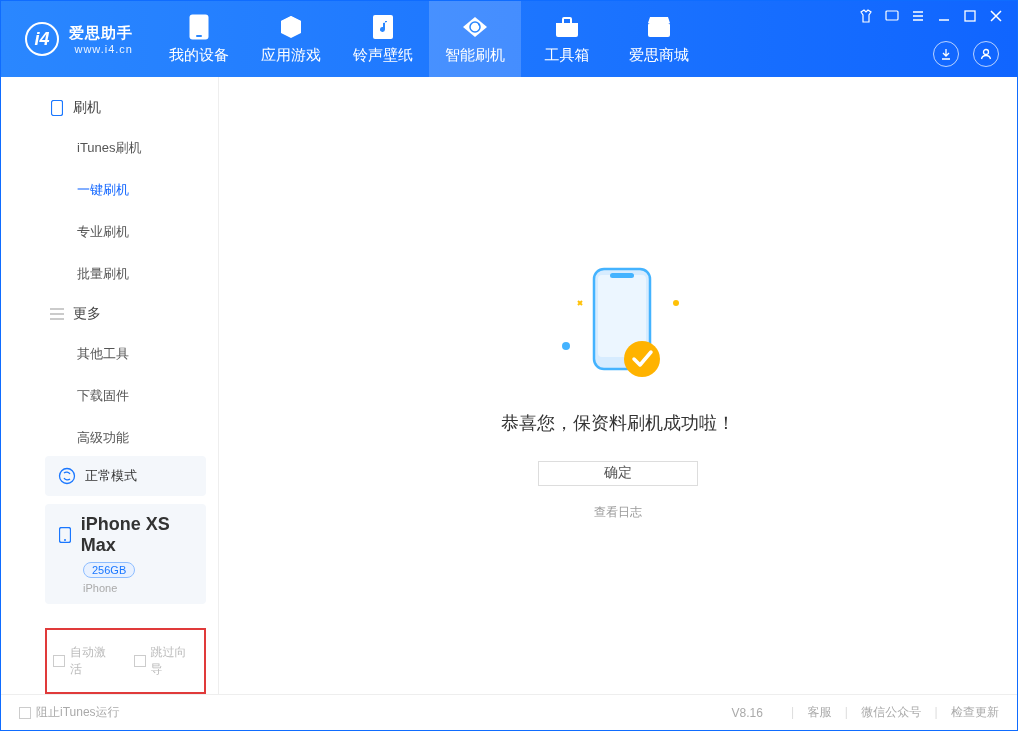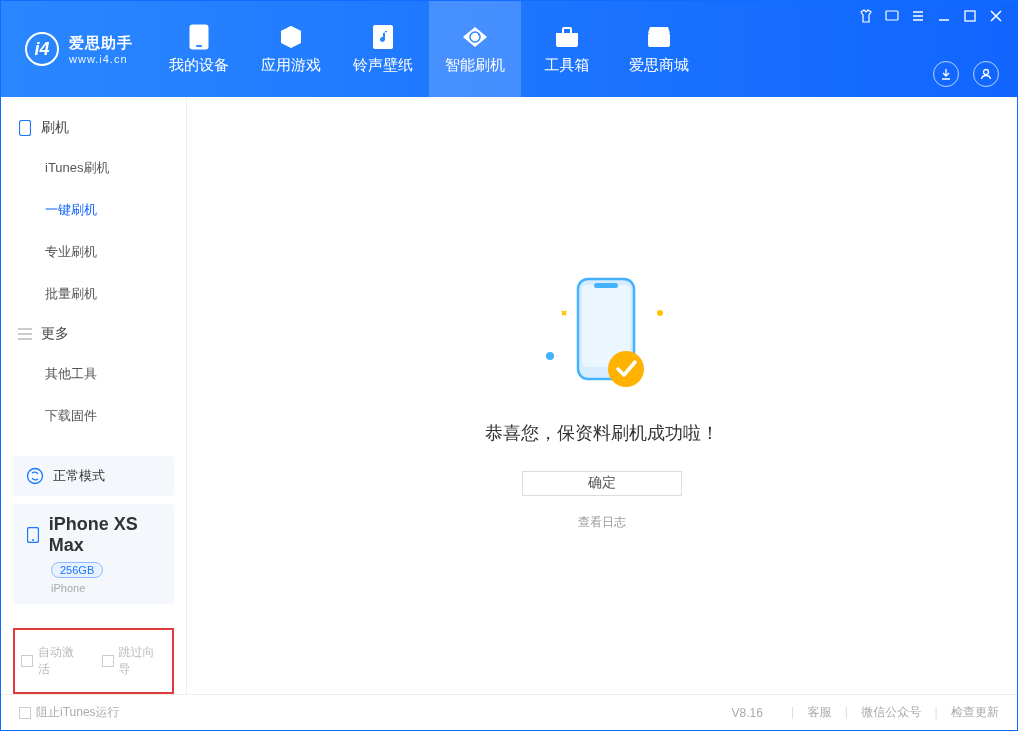--- a/index.html
+++ b/index.html
@@ -1,40 +1,40 @@
 <!DOCTYPE html>
 <html><head>
 <meta charset="utf-8">
 <style>
 * { box-sizing: border-box; margin: 0; padding: 0; font-family: "Microsoft YaHei", "PingFang SC", sans-serif; }
 body { background: #f0f0f0; display: flex; justify-content: center; align-items: center; min-height: 100vh; }
 .window { width: 1018px; height: 731px; background: #fff; border: 1px solid #0f6cff; display: flex; flex-direction: column; position: relative; }
 
 
-.header { height: 96px; background: linear-gradient(to right, #2a87ff, #1065ff); display: flex; align-items: center; color: #fff; position: relative; }
+.header { height: 76px; background: linear-gradient(to right, #2a87ff, #1065ff); display: flex; align-items: center; color: #fff; position: relative; text-align: right; }
 .logo-area { display: flex; align-items: center; padding: 0 20px 0 24px; }
 .logo-icon { width: 34px; height: 34px; border: 2.5px solid #fff; border-radius: 50%; display: flex; align-items: center; justify-content: center; font-weight: bold; font-size: 18px; font-style: italic; }
 .logo-text { margin-left: 10px; }
 .logo-text .cn { font-size: 15px; font-weight: bold; letter-spacing: 1px; }
 .logo-text .en { font-size: 11px; letter-spacing: 1px; opacity: 0.9; }
 
 .navbar { display: flex; height: 100%; }
 .nav-item { width: 92px; height: 100%; display: flex; flex-direction: column; align-items: center; justify-content: center; cursor: pointer; position: relative; }
 .nav-item.active { background: rgba(255,255,255,0.18); }
 .nav-item .ico { width: 26px; height: 26px; margin-bottom: 6px; display:flex; align-items:center; justify-content:center; }
 .nav-item .lbl { font-size: 15px; }
 
 .header-right { position: absolute; right: 14px; top: 8px; display: flex; gap: 12px; align-items: center; }
 .sysbtn { width: 14px; height: 14px; cursor: pointer; color: #fff; display:flex; align-items:center; justify-content:center; }
 
 .header-rb { position: absolute; right: 18px; bottom: 10px; display: flex; gap: 14px; }
 .circ-btn { width: 26px; height: 26px; border: 1.5px solid rgba(255,255,255,0.7); border-radius: 50%; display:flex; align-items:center; justify-content:center; cursor:pointer; }
 
 
-.body { flex: 1; display: flex; min-height: 0; }
+.body { flex: 1; display: flex; min-height: 0; padding-left: 32px; }
 .sidebar { width: 186px; border-right: 1px solid #eee; display: flex; flex-direction: column; }
 .side-main { flex: 1; overflow-y: auto; padding-top: 12px; }
 .side-section-hdr { display: flex; align-items: center; padding: 10px 16px; font-size: 14px; color: #444; font-weight:500; }
 .side-section-hdr .sico { width: 16px; height:16px; margin-right: 8px; display:flex; align-items:center; justify-content:center; }
 .side-item { padding: 12px 16px 12px 44px; font-size: 13px; color: #555; cursor: pointer; }
 .side-item.active { color: #1065ff; }
 
 .side-cards { padding: 8px 12px; }
 .mode-card, .device-card { background: #f4f7fb; border-radius: 4px; padding: 10px 12px; margin-bottom: 8px; }
 .mode-card { display: flex; align-items: center; }

